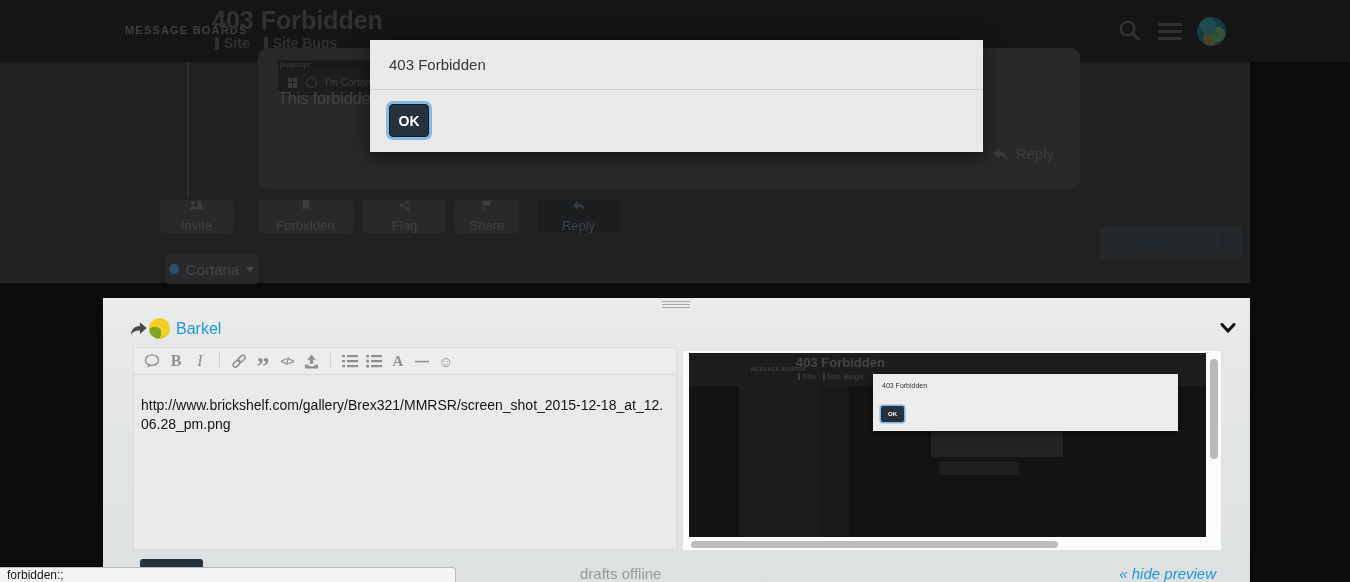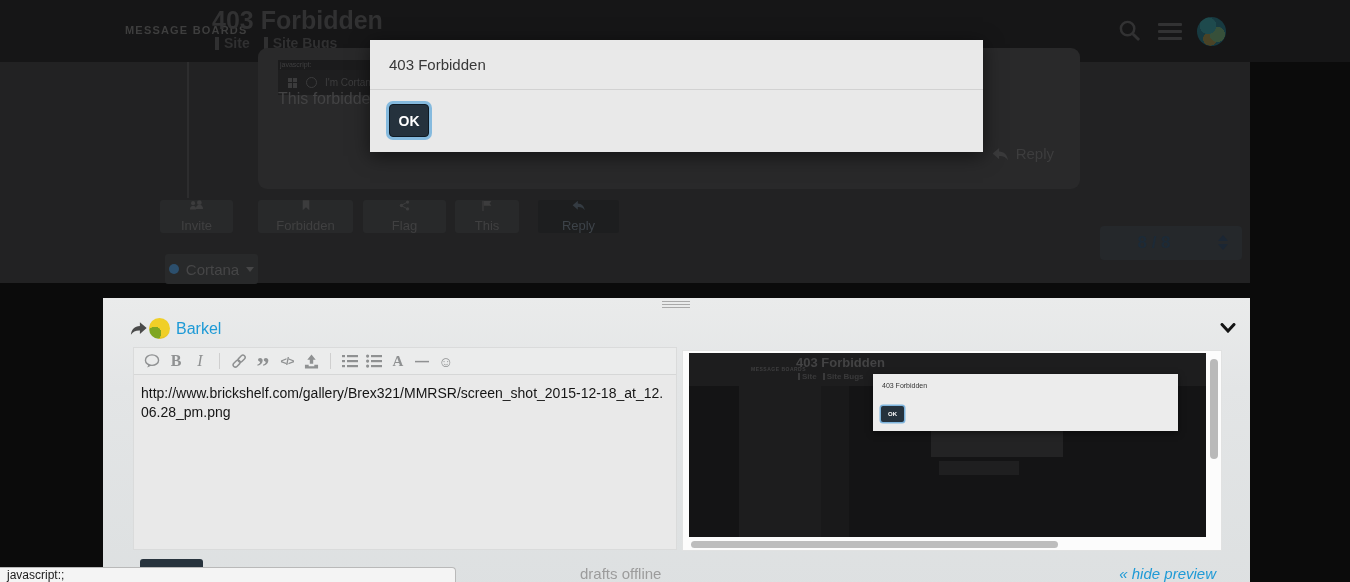--- a/index.html
+++ b/index.html
@@ -100,21 +100,21 @@
             color:#8f9192; }
   .tb-div { width:1px; height:16px; background:#cfcfcf; margin:0 7px; }
   .g-bold { font-family:"Liberation Serif", serif; font-weight:bold; font-size:16px; }
   .g-italic { font-family:"Liberation Serif", serif; font-style:italic; font-size:16px; }
   .g-quote { font-family:"Liberation Serif", serif; font-weight:bold; font-size:26px; line-height:10px;
              position:relative; top:6px; }
   .g-code { font-size:11px; font-weight:bold; letter-spacing:-1px; }
   .g-A { font-family:"Liberation Serif", serif; font-weight:bold; font-size:15px; }
   .g-hr { font-weight:bold; font-size:14px; }
   .g-smile { font-size:15px; }
-  .ed-text { position:absolute; left:0; top:28px; right:0; bottom:0; padding:8px 7px;
+  .ed-text { position:absolute; left:0; top:28px; right:0; bottom:0; padding:20px 7px;
              font-size:14px; line-height:19px; color:#151515; word-break:break-all; }
 
   .preview-pane { position:absolute; left:579px; top:52px; width:540px; height:201px; background:#fcfcfc;
                   border:1px solid #e1e2e2; }
   .mini-shot { position:absolute; left:6px; top:2px; width:517px; height:184px; background:#141415; overflow:hidden; }
   .mini-header { position:absolute; left:0; top:0; width:100%; height:33px; background:#1d1d1e; }
   .mini-logo { position:absolute; left:62px; top:13px; font-size:5px; font-weight:bold;
                letter-spacing:0.5px; color:#3f3f40; }
   .mini-title { position:absolute; left:107px; top:2px; font-size:13px; font-weight:bold; color:#434344; }
   .mini-badges { position:absolute; left:109px; top:19px; display:flex; gap:6px; }
@@ -223,21 +223,21 @@
       <line x1="4" y1="7.5" x2="12" y2="3.2" stroke="#3c3c3d" stroke-width="1.4"></line>
       <line x1="4" y1="8.5" x2="12" y2="12.8" stroke="#3c3c3d" stroke-width="1.4"></line>
     </svg>
     <span>Flag</span>
   </div>
   <div class="action-btn" id="btn-flag">
     <svg width="14" height="15" viewBox="0 0 14 15">
       <line x1="1.5" y1="1" x2="1.5" y2="15" stroke="#3c3c3d" stroke-width="1.6"></line>
       <path d="M2.5 1.5 h10.5 l-2.4 3.2 2.4 3.2 H2.5 Z" fill="#3c3c3d"></path>
     </svg>
-    <span>This</span>
+    <span>Share</span>
   </div>
   <div class="action-btn" id="btn-reply-topic">
     <svg width="17" height="13" viewBox="0 0 20 16">
       <path d="M9 1 L1.5 7.5 L9 14 V10.2 C13.5 10 16.8 11.6 19 15 C18.4 9.2 15 5.6 9 5.2 Z" fill="#343b42"></path>
     </svg>
     <span>Reply</span>
   </div>
 
   <div class="timeline-widget">
     <div class="timeline-progress">8 / 8</div>
@@ -362,13 +362,13 @@
     <svg width="16" height="13" viewBox="0 0 20 16">
       <path d="M9 1 L1.5 7.5 L9 14 V10.2 C13.5 10 16.8 11.6 19 15 C18.4 9.2 15 5.6 9 5.2 Z" fill="#aab4ba"></path>
     </svg>
     <span>Reply</span>
   </div>
   <div class="comp-cancel">cancel</div>
   <div class="comp-drafts">drafts offline</div>
   <div class="comp-hide">« hide preview</div>
 </div>
 
-<div id="statusbar">javascript:;</div>
+<div id="statusbar">forbidden:;</div>
 
 </body></html>

